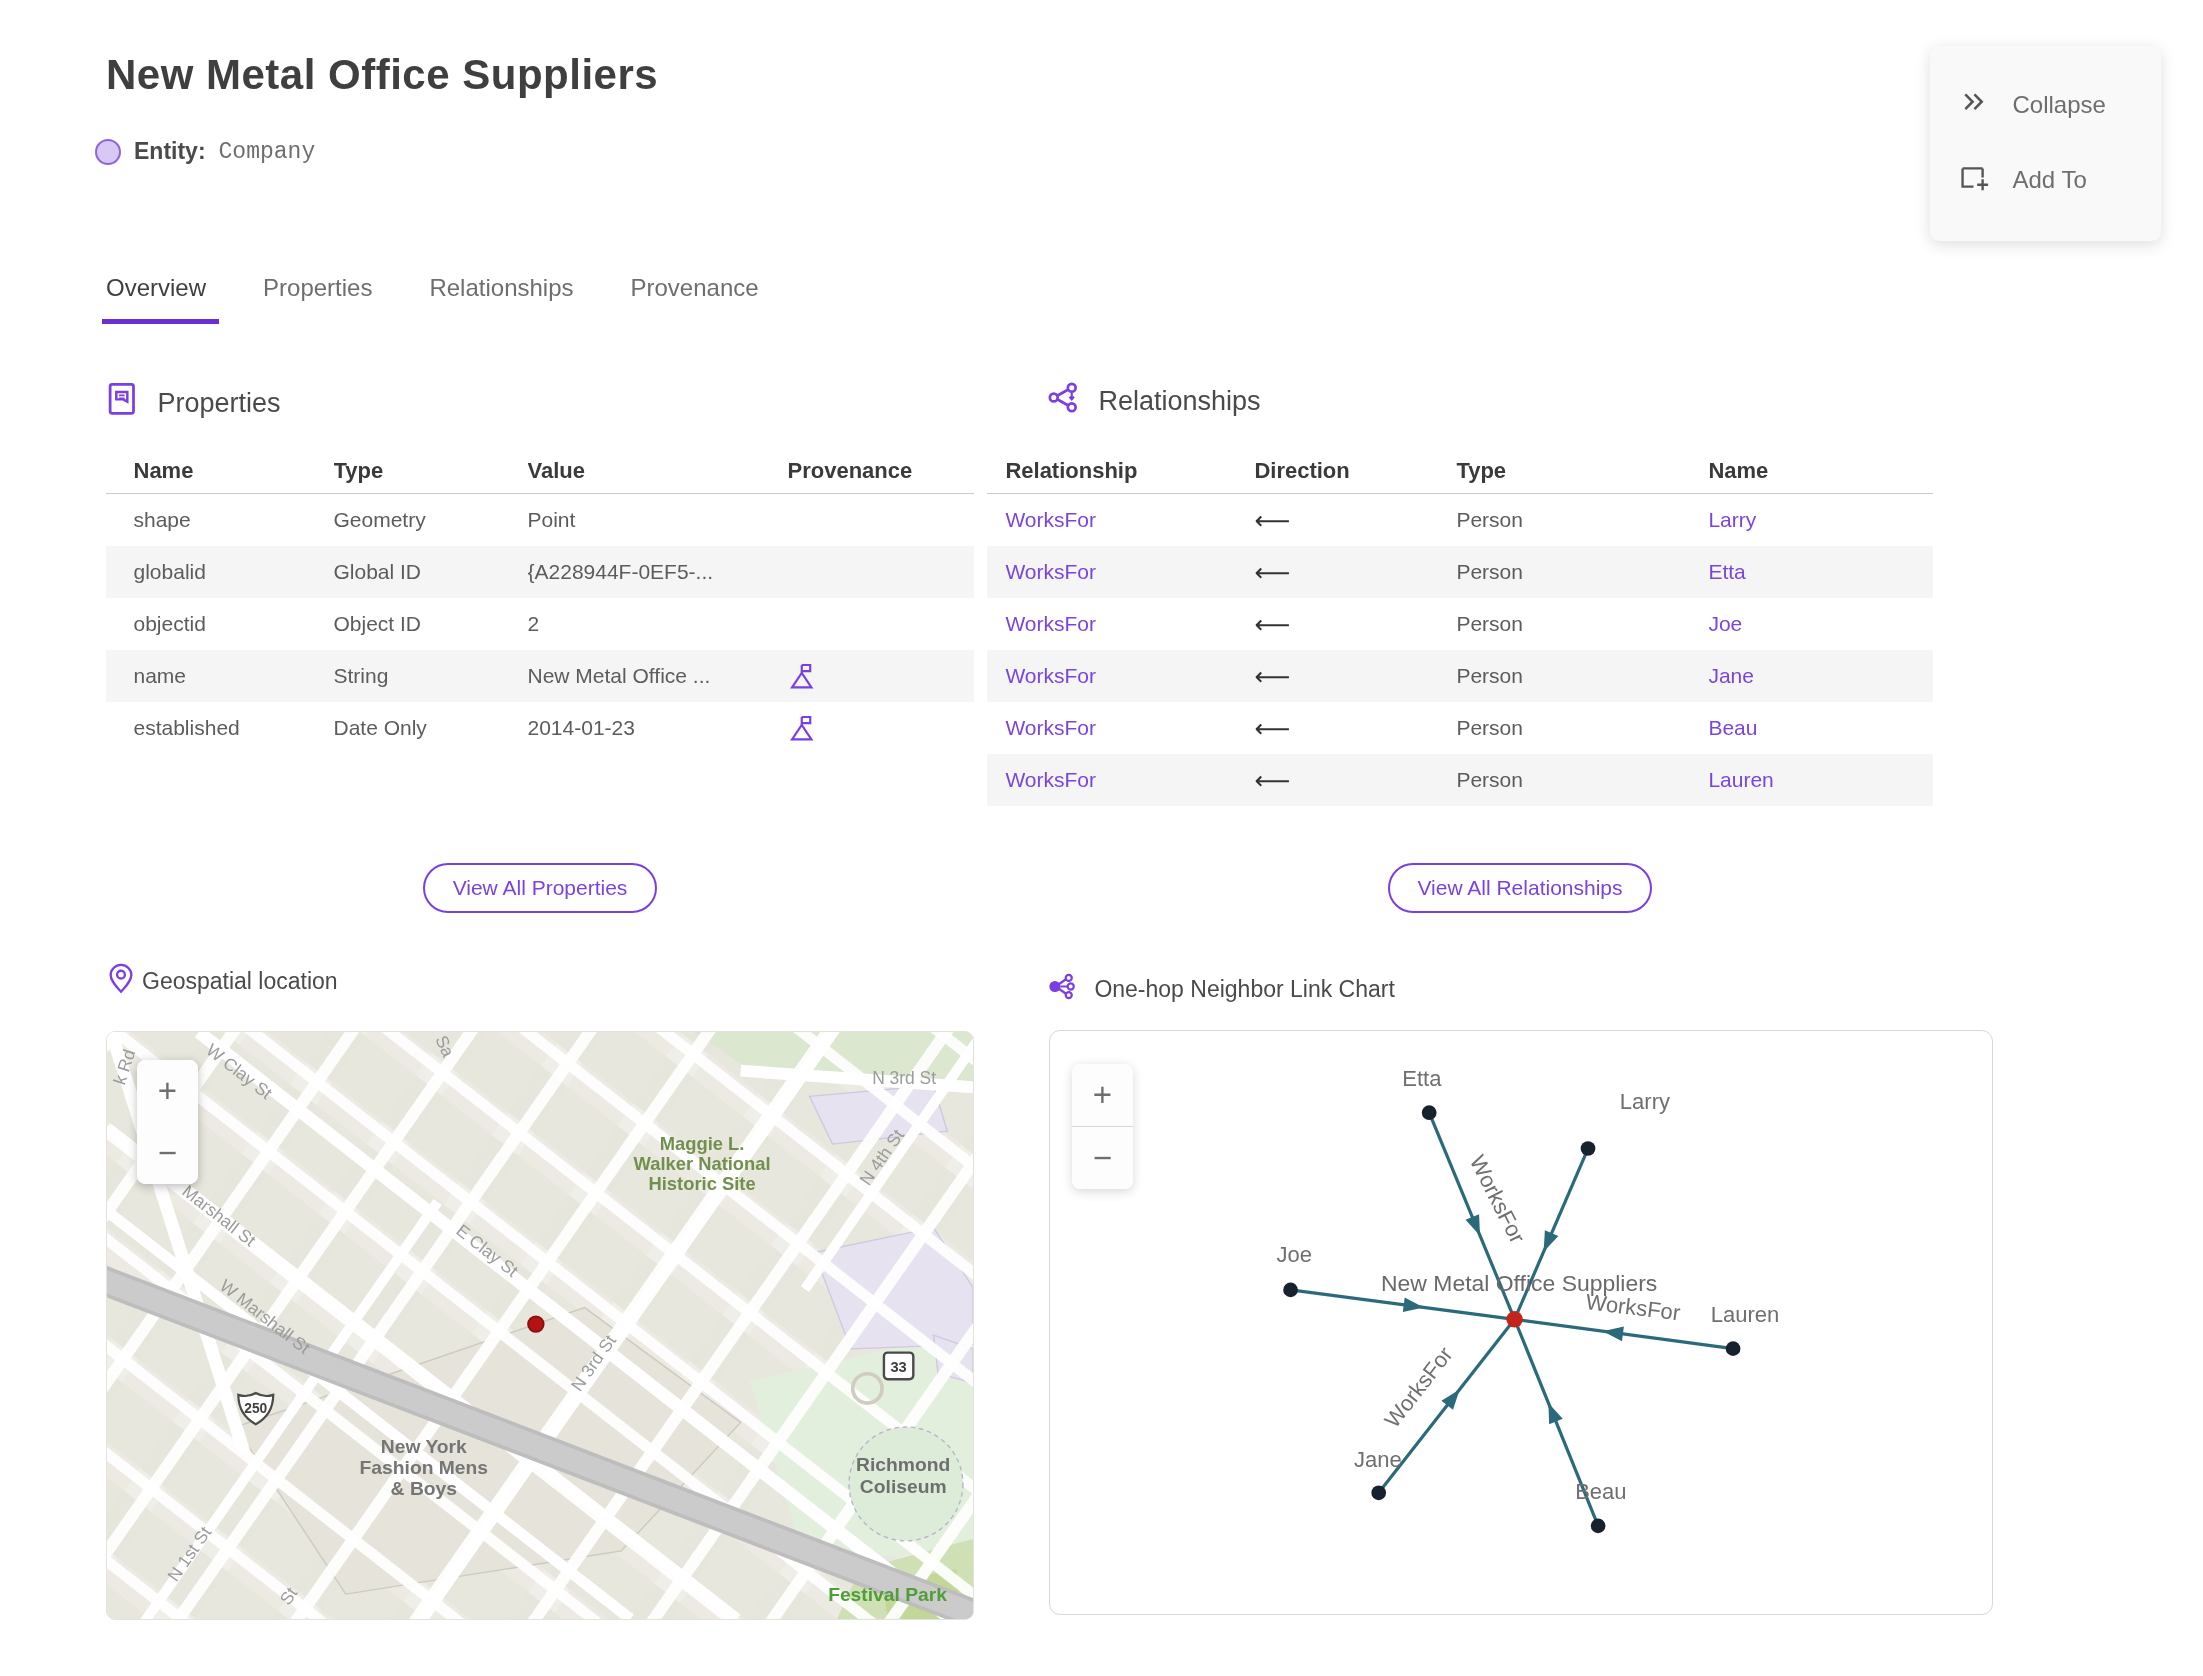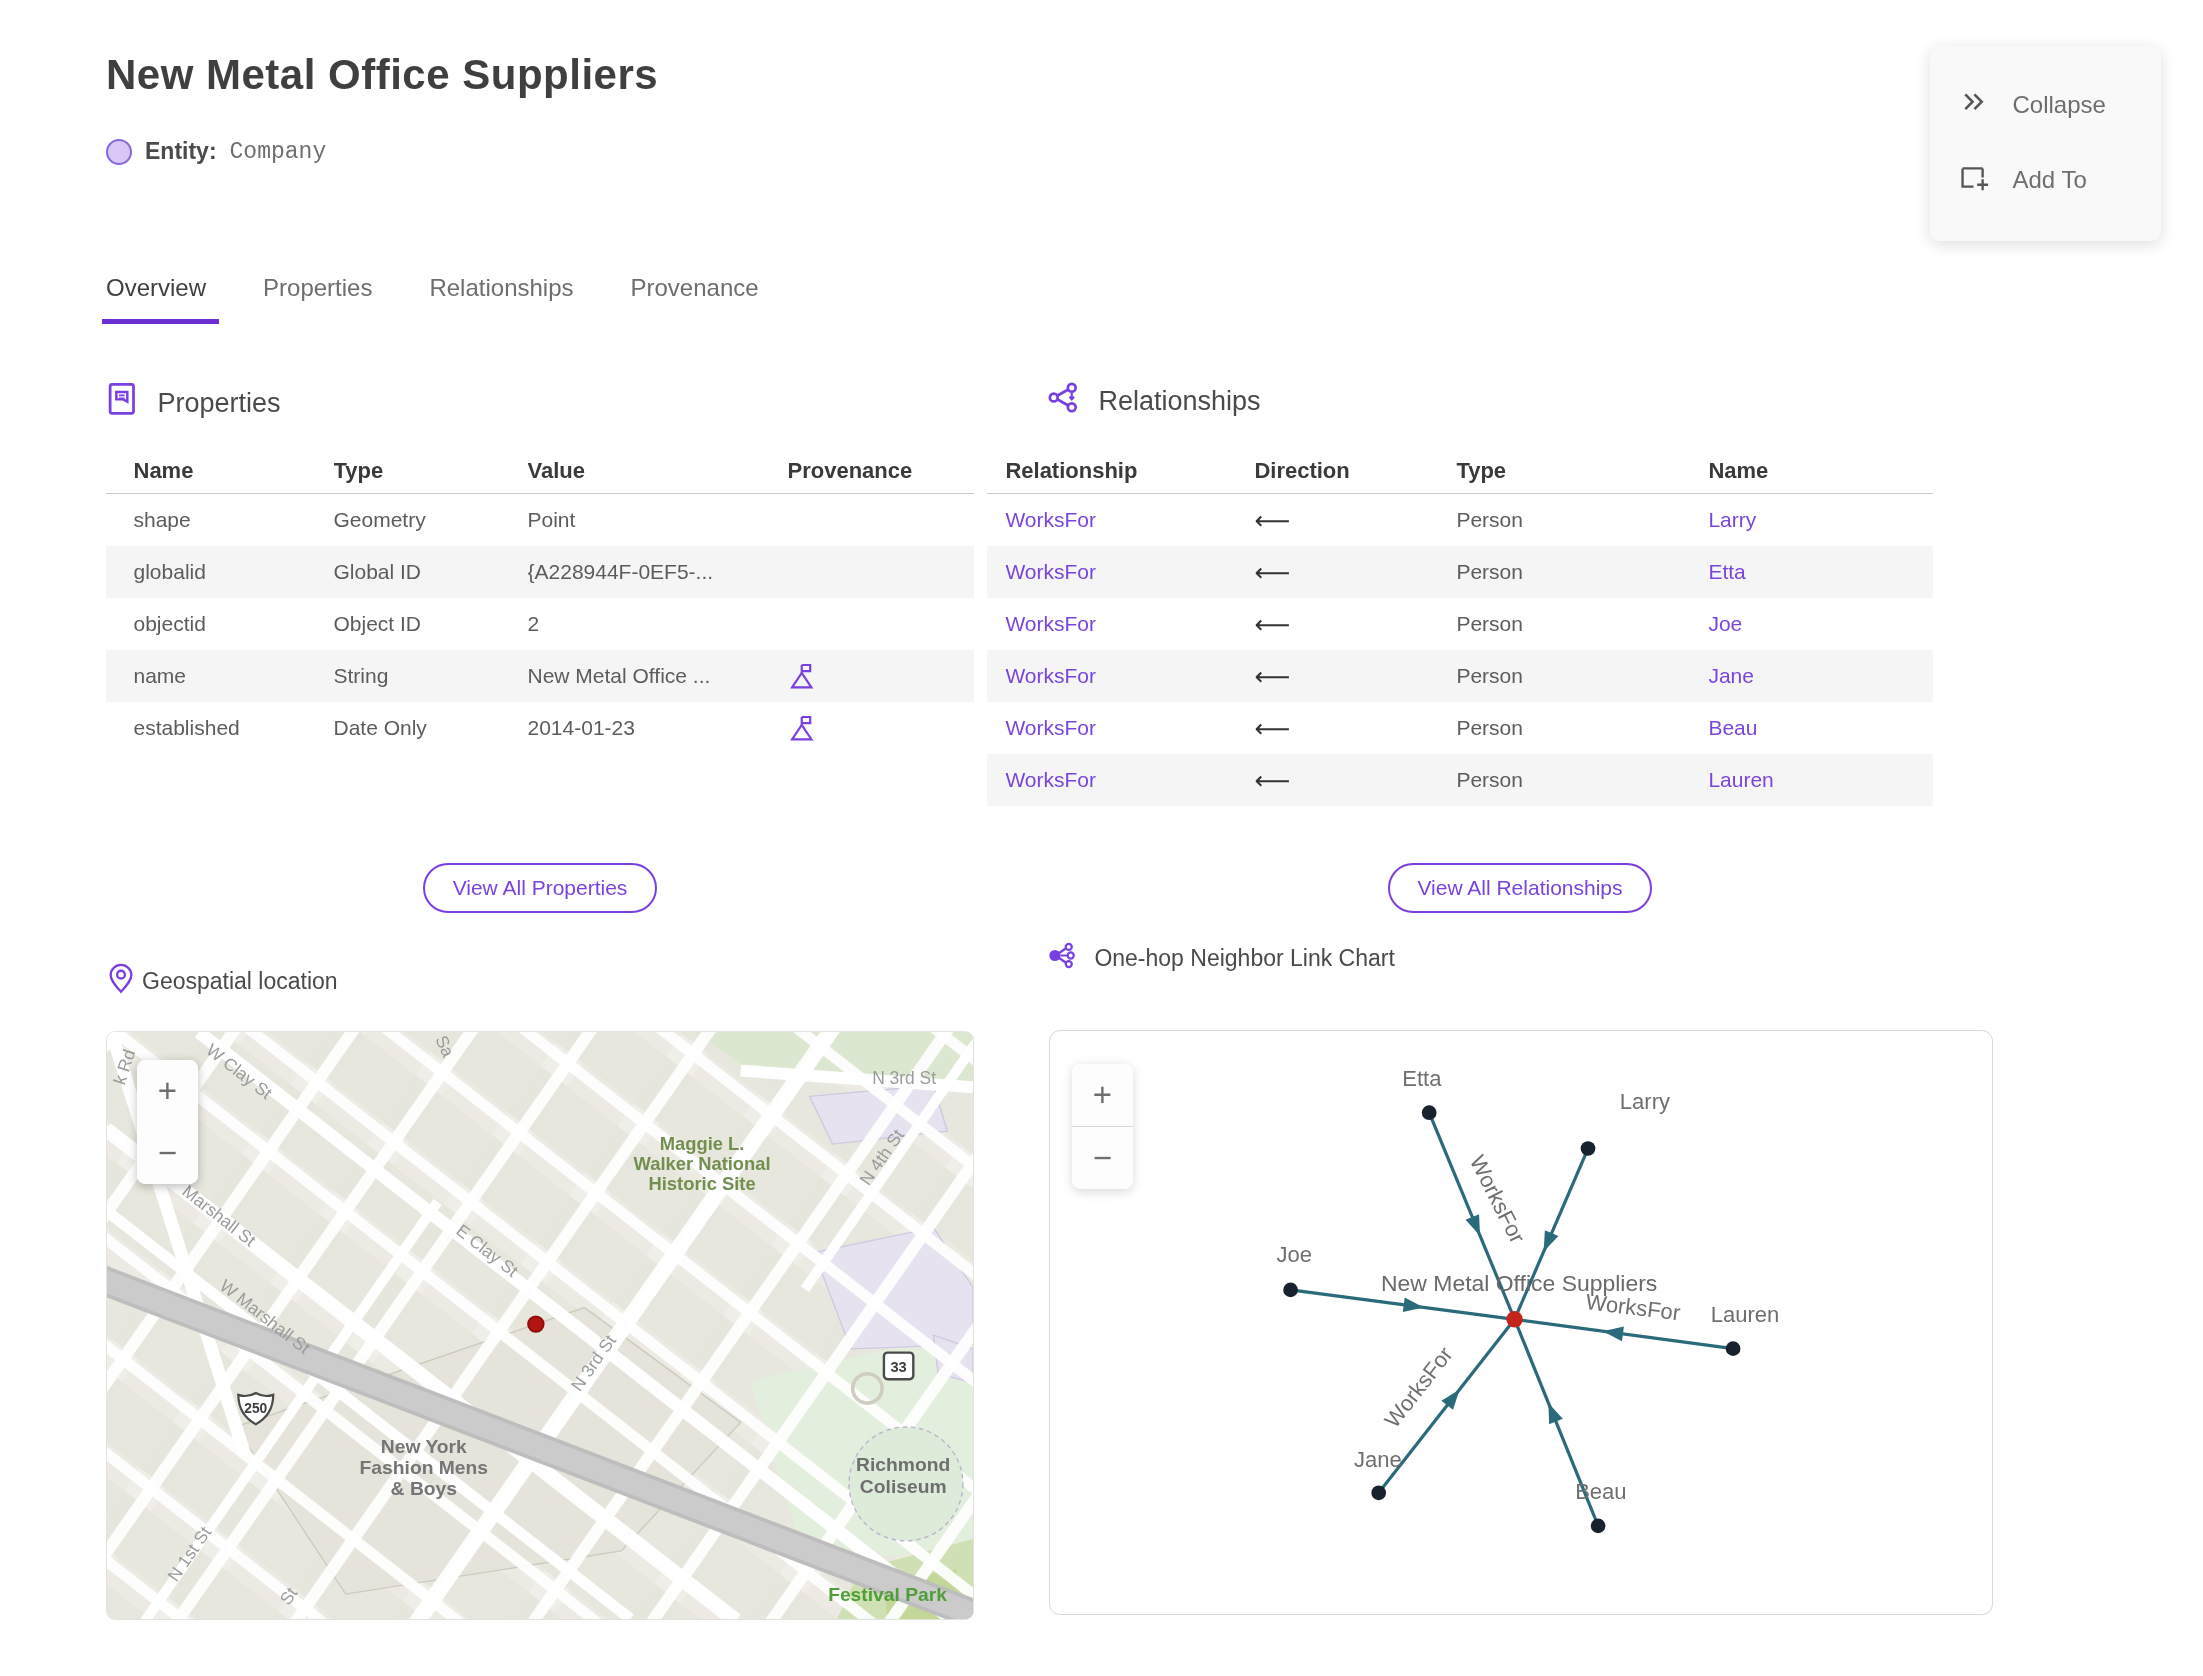--- a/index.html
+++ b/index.html
@@ -1,40 +1,40 @@
 <!DOCTYPE html>
 <html style="font-size:14.7px"><head>
 <meta charset="utf-8">
 <style>
   html,body{margin:0;padding:0;background:#fff;}
   .page{position:relative;width:2204px;height:1677px;background:#fff;overflow:hidden;
         font-family:"Liberation Sans",sans-serif;color:#474747;}
   
   .title{position:absolute;left:106px;top:51px;font-size:42px;font-weight:700;color:#3f3f3f;letter-spacing:0.5px;}
-  .entity-row{position:absolute;left:106px;top:138px;display:flex;align-items:center;gap:13px;font-size:23px;}
+  .entity-row{position:absolute;left:95px;top:138px;display:flex;align-items:center;gap:13px;font-size:23px;}
   .entity-dot{width:22px;height:22px;border-radius:50%;background:#d8c8f4;border:2.8px solid #8b66dd;}
   .entity-label{font-weight:700;color:#4a4a4a;}
   .entity-type{color:#6e6e6e;font-family:Liberation Mono, monospace;}
   
   .action-panel{position:absolute;left:1930px;top:46px;width:231px;background:#f9f9f9;border-radius:9.2px;
         box-shadow:0 3.7px 14.7px rgba(0,0,0,.13);padding:22px 0;}
   .action-item{display:flex;align-items:center;gap:24px;padding:20px 27.5px;font-size:24px;color:#6e6e6e;cursor:pointer;}
   .action-item svg{flex:0 0 auto;}
   
   .tabs{position:absolute;left:106px;top:274px;display:flex;font-size:24px;color:#6e6e6e;}
   .tab{margin-right:57px;padding-bottom:22px;position:relative;cursor:pointer;}
   .tab.active{color:#3f3f3f;}
   .tab.active::after{content:"";position:absolute;left:-3.7px;right:-13px;bottom:0;height:4.6px;background:#6b2ed1;}
   
   .section-hd{position:absolute;display:flex;align-items:center;gap:18.4px;font-size:27px;color:#4a4a4a;}
   .section-hd.small{font-size:23px;}
   .hd-props{left:106px;top:381px;}
   .hd-rels{left:1047px;top:381px;}
   .hd-geo{left:108px;top:963px;gap:8px;}
-  .hd-link{left:1047px;top:941px;text-align:right;}
+  .hd-link{left:1047px;top:972px;text-align:right;}
   
   .tbl{position:absolute;font-size:21px;color:#5c5c5c;}
   .tbl-props{left:106px;top:448px;width:868px;}
   .tbl-rels{left:987px;top:448px;width:946px;}
   .trow{display:grid;align-items:center;height:52px;}
   .tbl-props .trow{grid-template-columns:200px 194px 260px 1fr;padding-left:27.5px;}
   .tbl-rels  .trow{grid-template-columns:249px 202px 252px 1fr;padding-left:18.4px;}
   .thead{font-weight:700;color:#3a3a3a;font-size:22px;height:45px;border-bottom:0.9px solid #c9c9c9;}
   .trow.stripe{background:#f5f5f5;}
   .cell{overflow:hidden;white-space:nowrap;text-overflow:ellipsis;padding-right:9.2px;}

